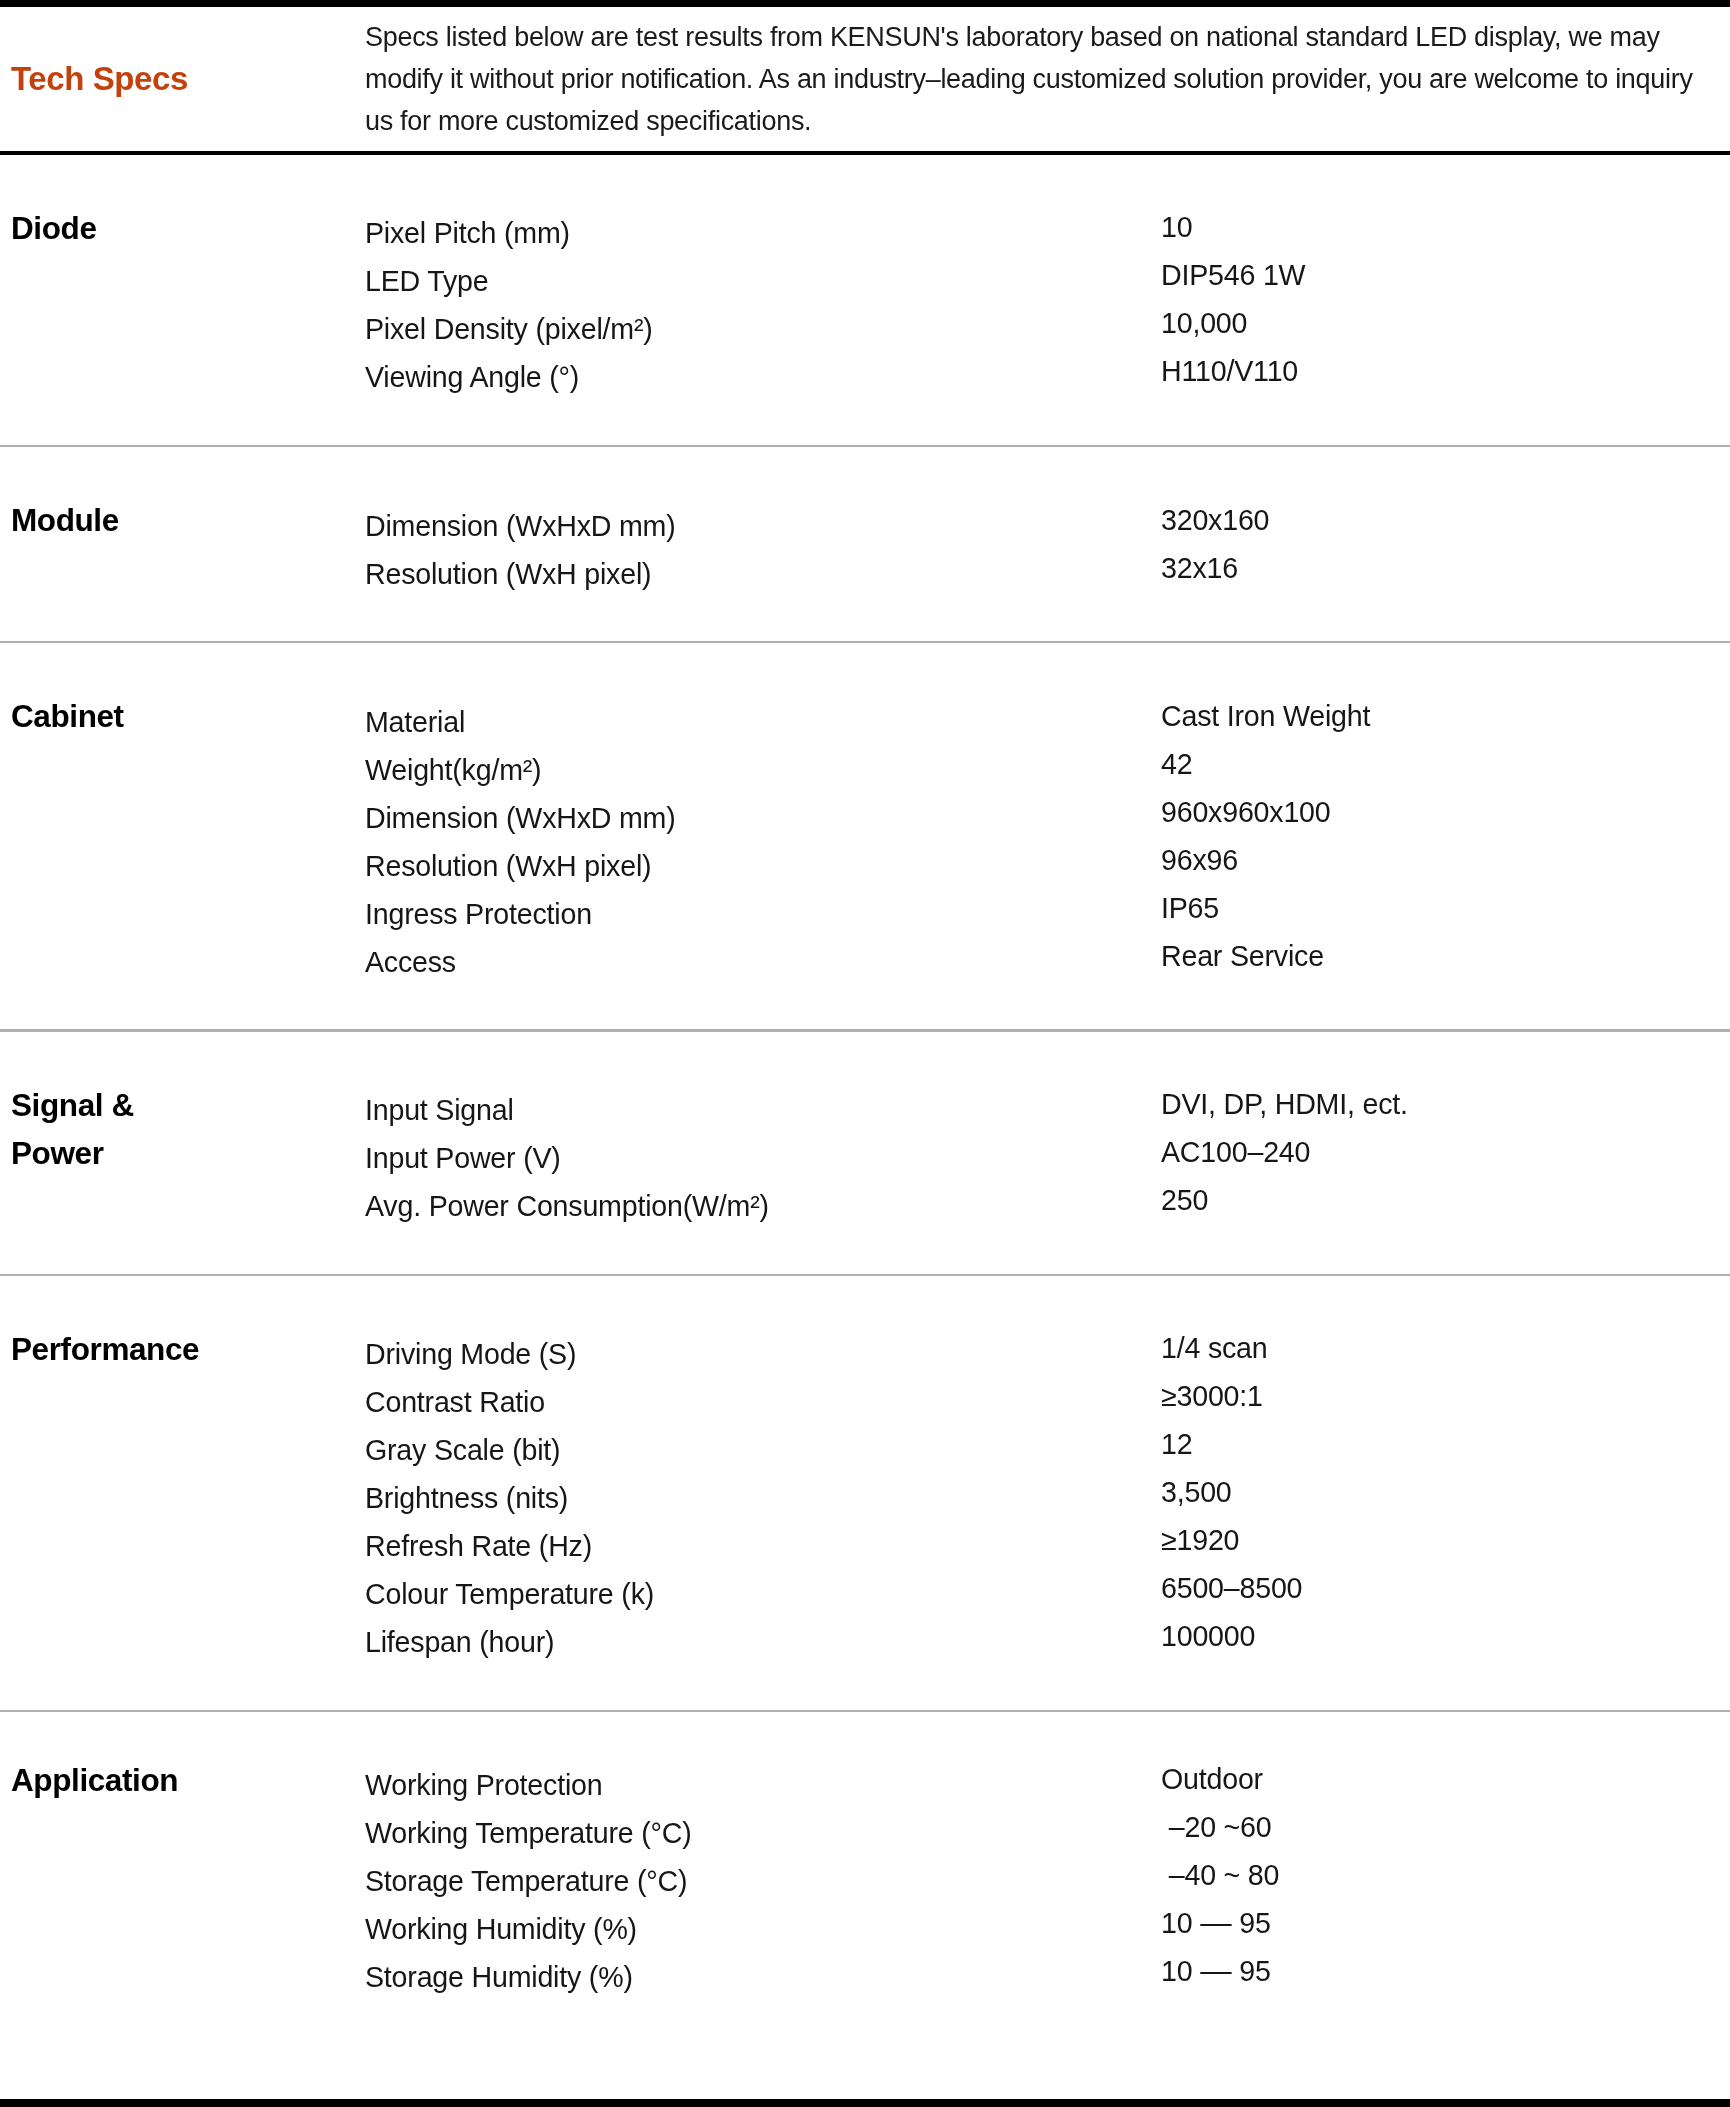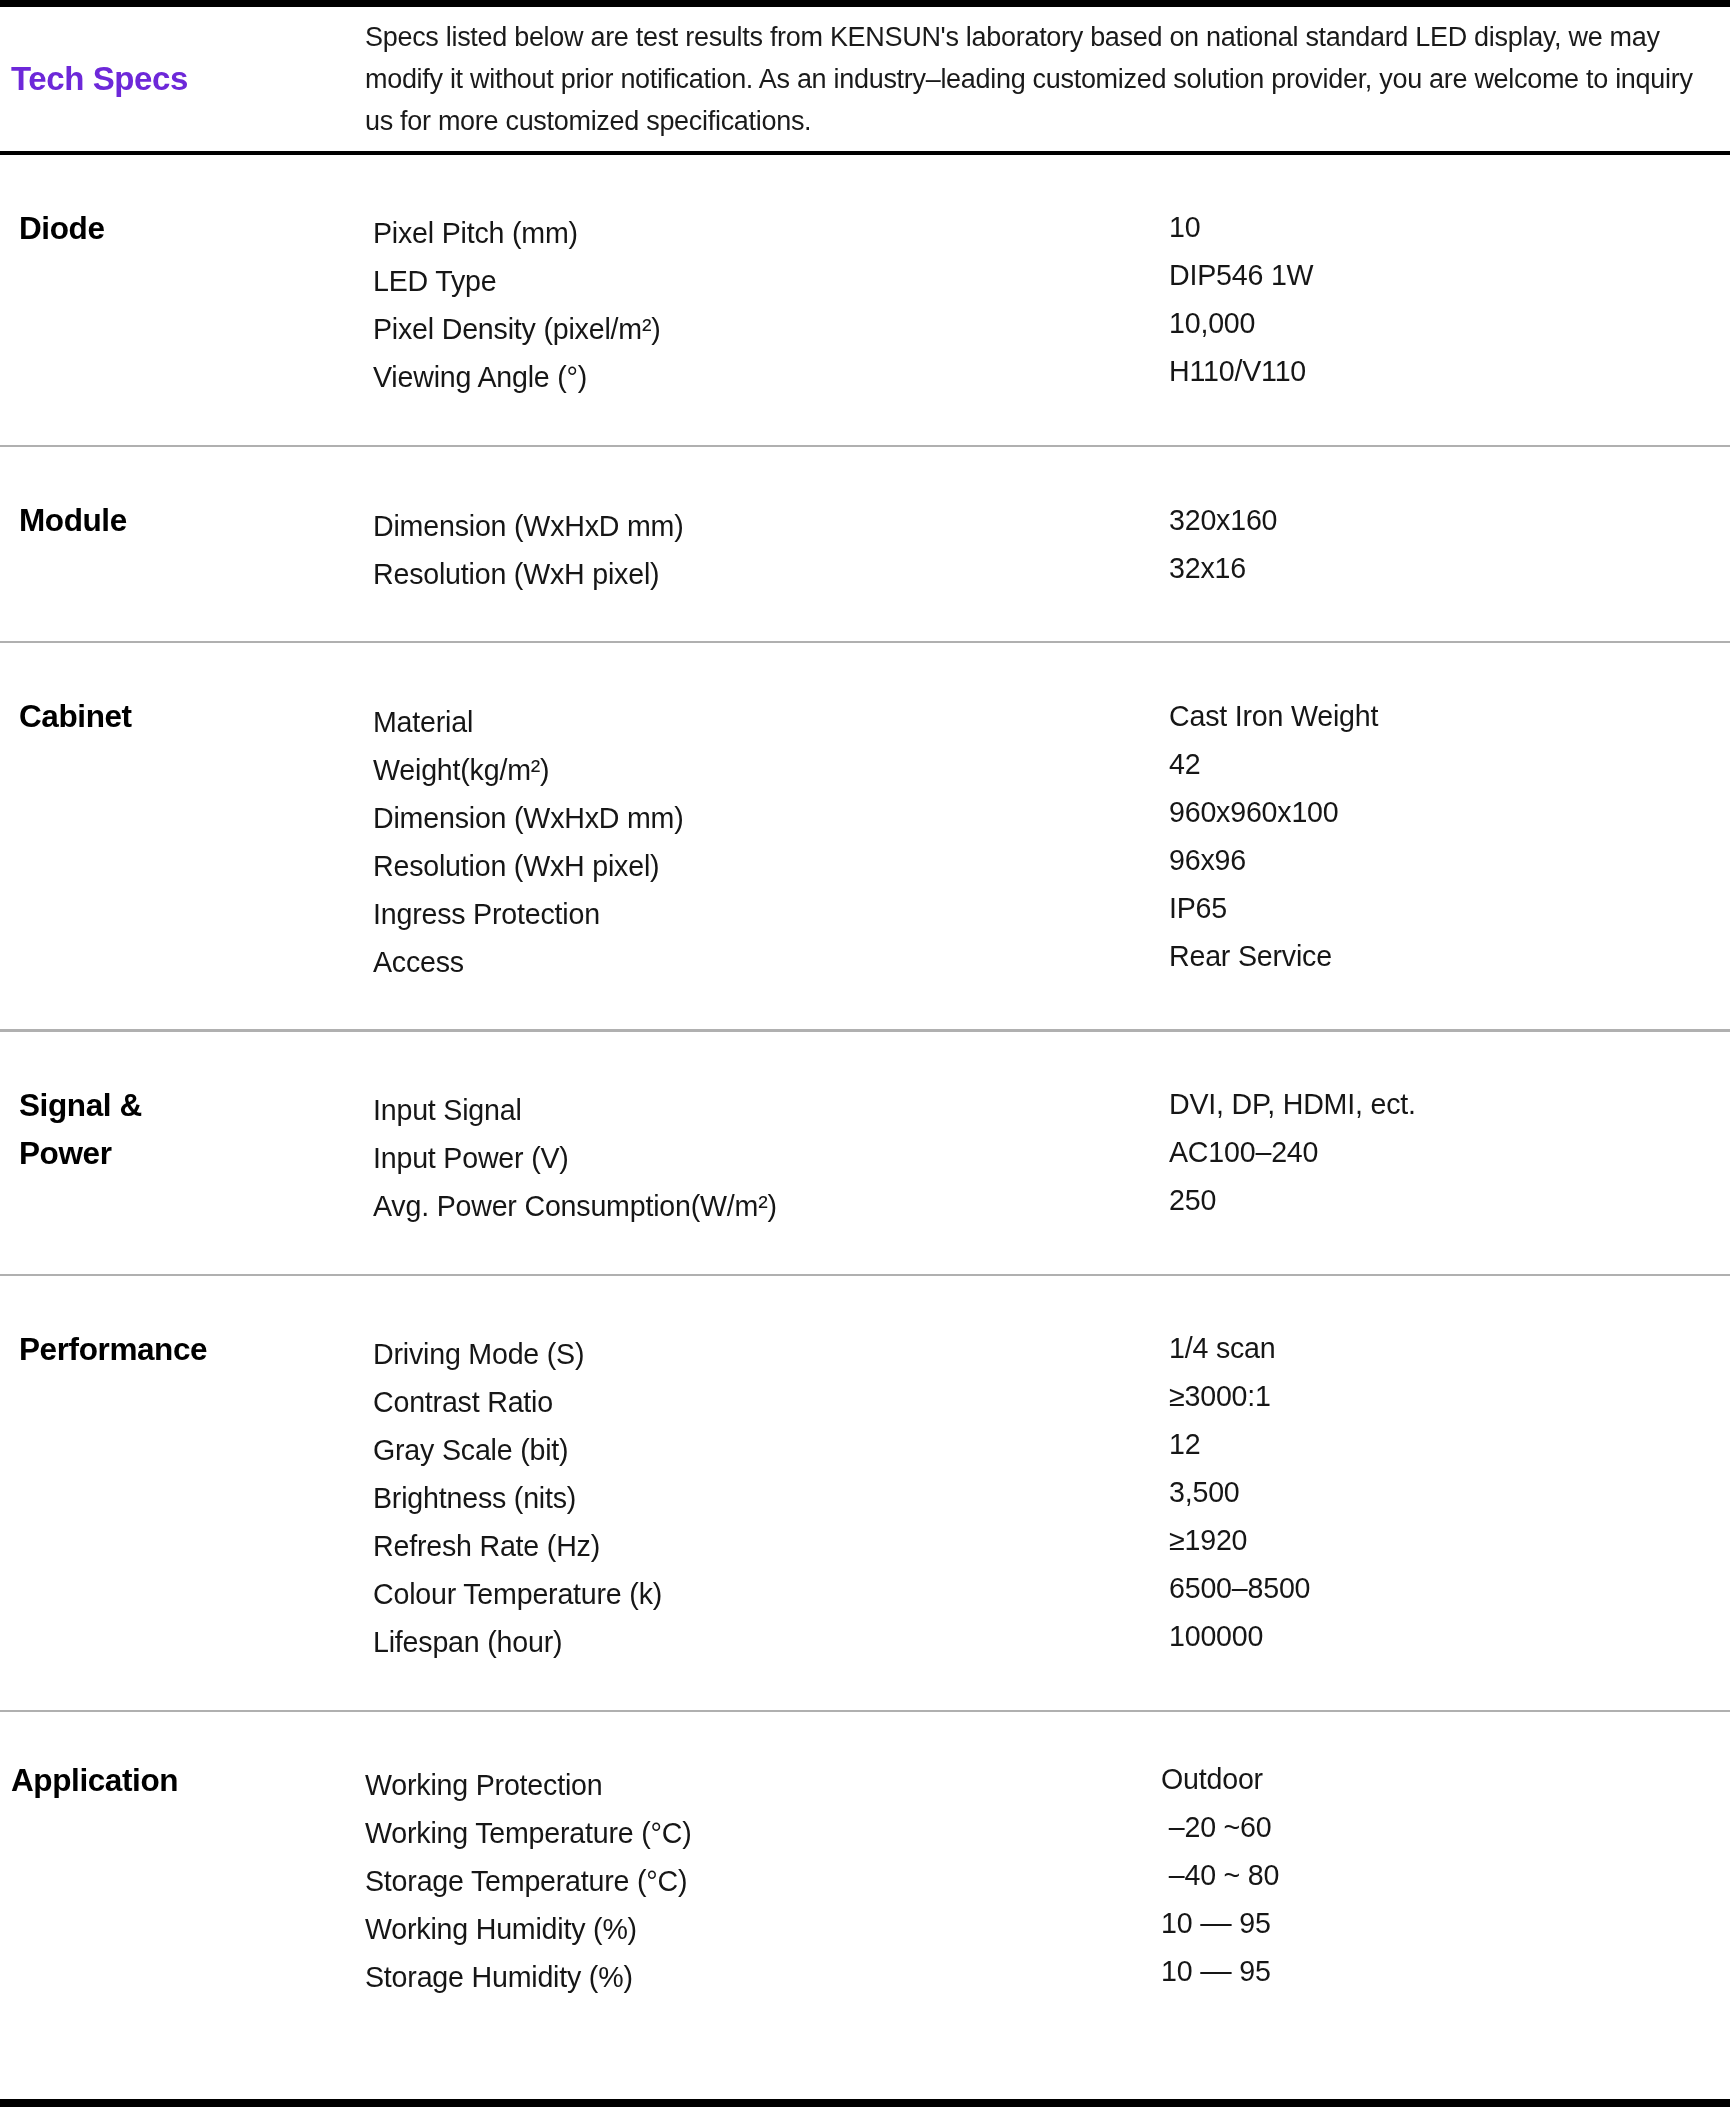--- a/index.html
+++ b/index.html
@@ -31,21 +31,21 @@
     min-height: 144px;
     box-sizing: border-box;
   }
   .header-title {
     width: 365px;
     box-sizing: border-box;
     padding-left: 11px;
     font-size: 33px;
     font-weight: 700;
     letter-spacing: -0.4px;
-    color: #6d28d9;
+    color: #c2410c;
     flex-shrink: 0;
   }
   .header-desc {
     flex: 1;
     padding-right: 37px;
     font-size: 27px;
     line-height: 42px;
     letter-spacing: -0.3px;
     color: #1a1a1a;
   }
@@ -53,21 +53,21 @@
     height: 3.7px;
     background: #000000;
   }
   .rule-gray {
     height: 2.2px;
     background: #b0b0b0;
   }
   .section {
     display: flex;
     align-items: flex-start;
-    padding: 49px 8px;
+    padding: 49px 0;
   }
   .section.compact {
     padding: 44px 0;
   }
   .sec-title {
     width: 365px;
     flex-shrink: 0;
     box-sizing: border-box;
     padding-left: 11px;
     font-size: 31.5px;

